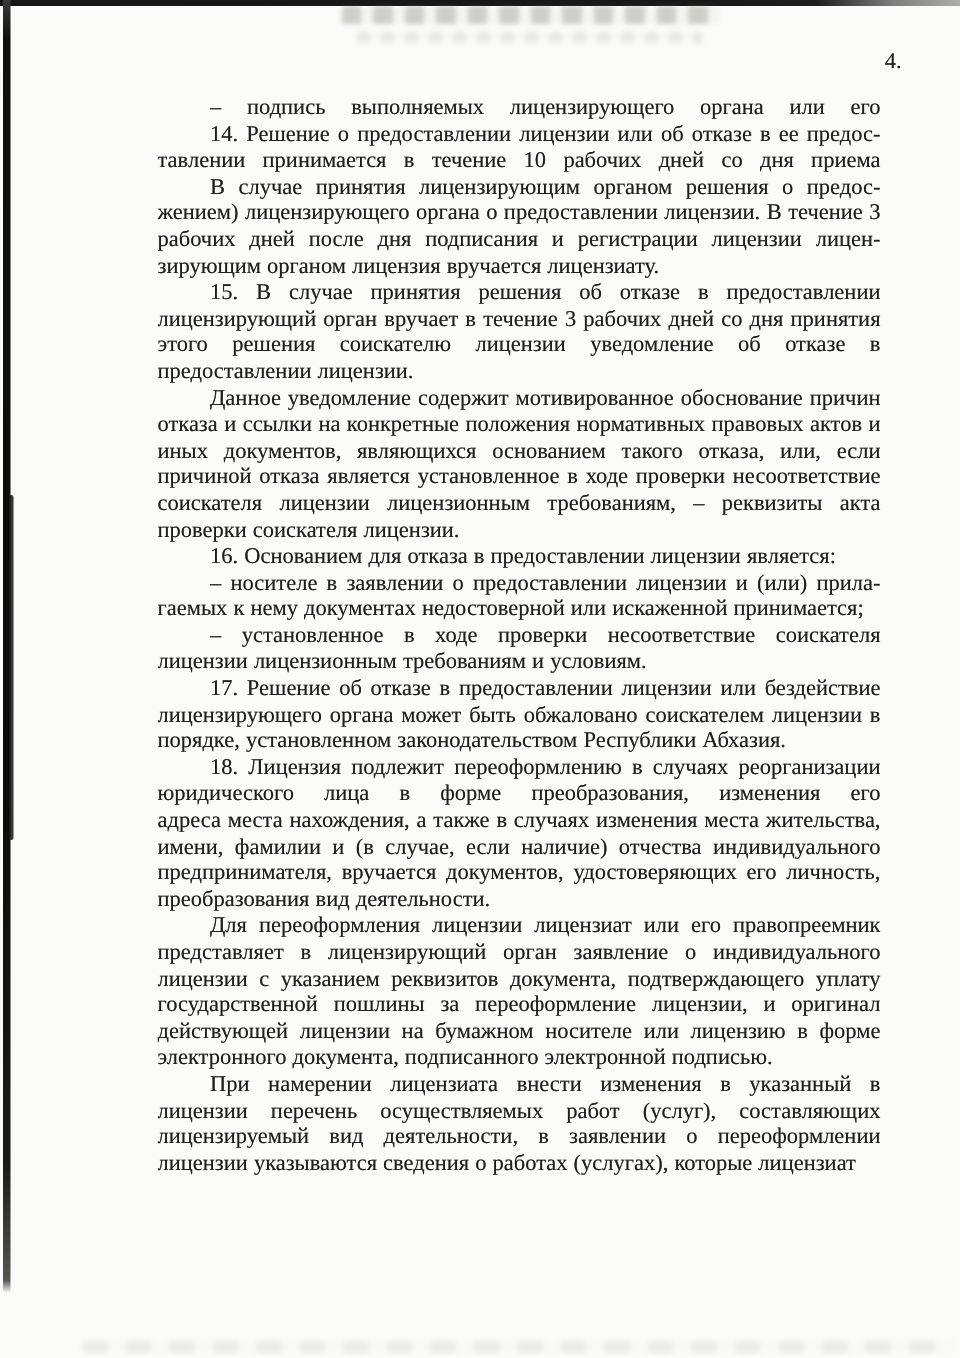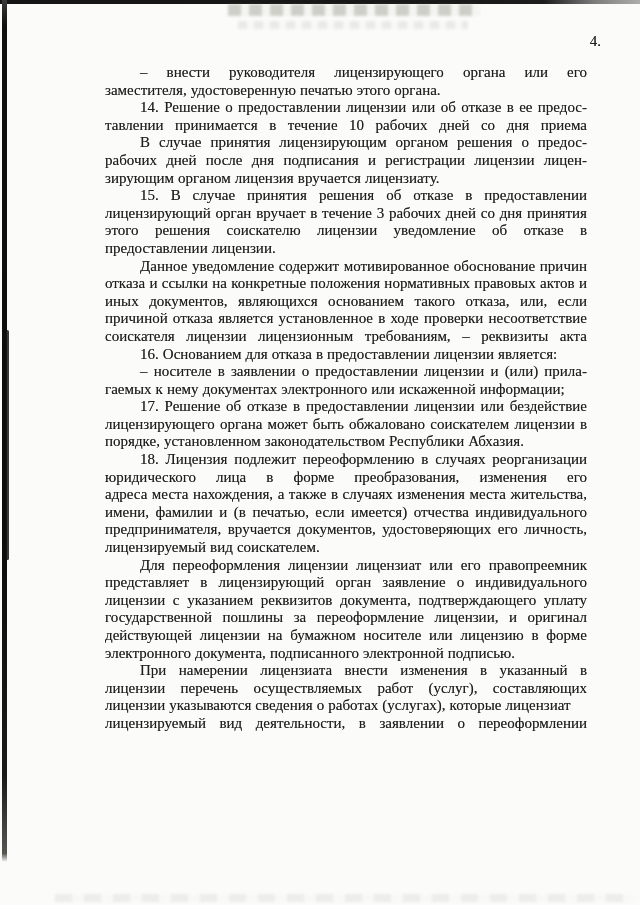--- a/index.html
+++ b/index.html
@@ -104,73 +104,78 @@
   <div class="left-edge"></div>
   <div class="left-edge-thick"></div>
   <div class="bleed bleed-top-1"></div>
   <div class="bleed bleed-top-2"></div>
   <div class="bleed bleed-bottom"></div>
 
   <div class="page-number">4.</div>
 
   <div class="doc-body">
       <div class="para">
-        <div class="line indent full">– внести руководителя лицензирующего органа или его</div>
-        <div class="line end">заместителя, удостоверенную печатью этого органа.</div>
+        <div class="line indent full">– подпись выполняемых лицензирующего органа или его</div>
       </div>
       <div class="para">
         <div class="line indent full">14. Решение о предоставлении лицензии или об отказе в ее предос-</div>
         <div class="line end">тавлении принимается в течение 10 рабочих дней со дня приема заявления.</div>
       </div>
       <div class="para">
         <div class="line indent full">В случае принятия лицензирующим органом решения о предос-</div>
+        <div class="line full">жением) лицензирующего органа о предоставлении лицензии. В течение 3</div>
         <div class="line full">рабочих дней после дня подписания и регистрации лицензии лицен-</div>
         <div class="line end">зирующим органом лицензия вручается лицензиату.</div>
       </div>
       <div class="para">
         <div class="line indent full">15. В случае принятия решения об отказе в предоставлении лицензии</div>
         <div class="line full">лицензирующий орган вручает в течение 3 рабочих дней со дня принятия</div>
         <div class="line full">этого решения соискателю лицензии уведомление об отказе в</div>
         <div class="line end">предоставлении лицензии.</div>
       </div>
       <div class="para">
         <div class="line indent full">Данное уведомление содержит мотивированное обоснование причин</div>
         <div class="line full">отказа и ссылки на конкретные положения нормативных правовых актов и</div>
         <div class="line full">иных документов, являющихся основанием такого отказа, или, если</div>
         <div class="line full">причиной отказа является установленное в ходе проверки несоответствие</div>
         <div class="line full">соискателя лицензии лицензионным требованиям, – реквизиты акта</div>
+        <div class="line end">проверки соискателя лицензии.</div>
       </div>
       <div class="para">
         <div class="line indent end">16. Основанием для отказа в предоставлении лицензии является:</div>
       </div>
       <div class="para">
         <div class="line indent full">– носителе в заявлении о предоставлении лицензии и (или) прила-</div>
-        <div class="line end">гаемых к нему документах электронного или искаженной информации;</div>
+        <div class="line end">гаемых к нему документах недостоверной или искаженной принимается;</div>
+      </div>
+      <div class="para">
+        <div class="line indent full">– установленное в ходе проверки несоответствие соискателя</div>
+        <div class="line end">лицензии лицензионным требованиям и условиям.</div>
       </div>
       <div class="para">
         <div class="line indent full">17. Решение об отказе в предоставлении лицензии или бездействие</div>
         <div class="line full">лицензирующего органа может быть обжаловано соискателем лицензии в</div>
         <div class="line end">порядке, установленном законодательством Республики Абхазия.</div>
       </div>
       <div class="para">
         <div class="line indent full">18. Лицензия подлежит переоформлению в случаях реорганизации</div>
         <div class="line full">юридического лица в форме преобразования, изменения его наименования,</div>
         <div class="line full">адреса места нахождения, а также в случаях изменения места жительства,</div>
-        <div class="line full">имени, фамилии и (в печатью, если имеется) отчества индивидуального</div>
+        <div class="line full">имени, фамилии и (в случае, если наличие) отчества индивидуального</div>
         <div class="line full">предпринимателя, вручается документов, удостоверяющих его личность,</div>
-        <div class="line end">лицензируемый вид соискателем.</div>
+        <div class="line end">преобразования вид деятельности.</div>
       </div>
       <div class="para">
         <div class="line indent full">Для переоформления лицензии лицензиат или его правопреемник</div>
         <div class="line full">представляет в лицензирующий орган заявление о индивидуального</div>
         <div class="line full">лицензии с указанием реквизитов документа, подтверждающего уплату</div>
         <div class="line full">государственной пошлины за переоформление лицензии, и оригинал</div>
         <div class="line full">действующей лицензии на бумажном носителе или лицензию в форме</div>
         <div class="line end">электронного документа, подписанного электронной подписью.</div>
       </div>
       <div class="para">
         <div class="line indent full">При намерении лицензиата внести изменения в указанный в</div>
         <div class="line full">лицензии перечень осуществляемых работ (услуг), составляющих</div>
+        <div class="line full">лицензируемый вид деятельности, в заявлении о переоформлении</div>
         <div class="line end">лицензии указываются сведения о работах (услугах), которые лицензиат</div>
-        <div class="line full">лицензируемый вид деятельности, в заявлении о переоформлении</div>
       </div>
     </div>
 </div>
 
 </body></html>

